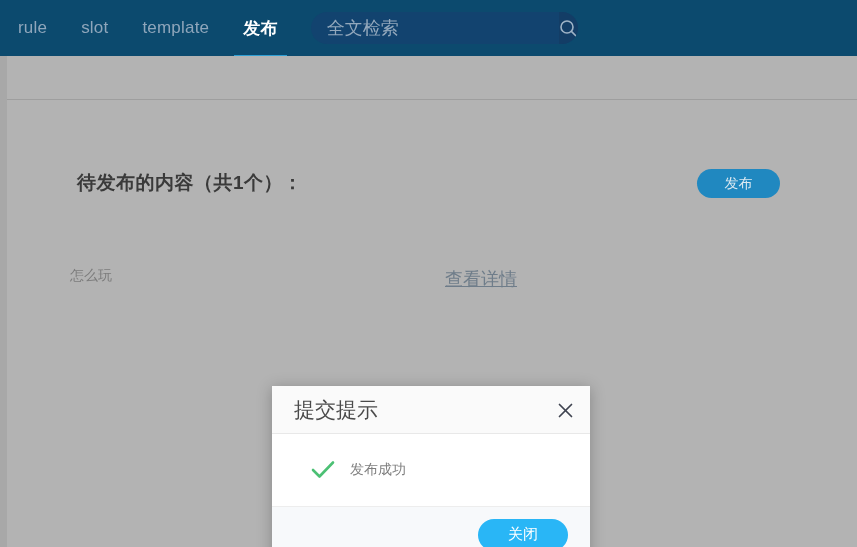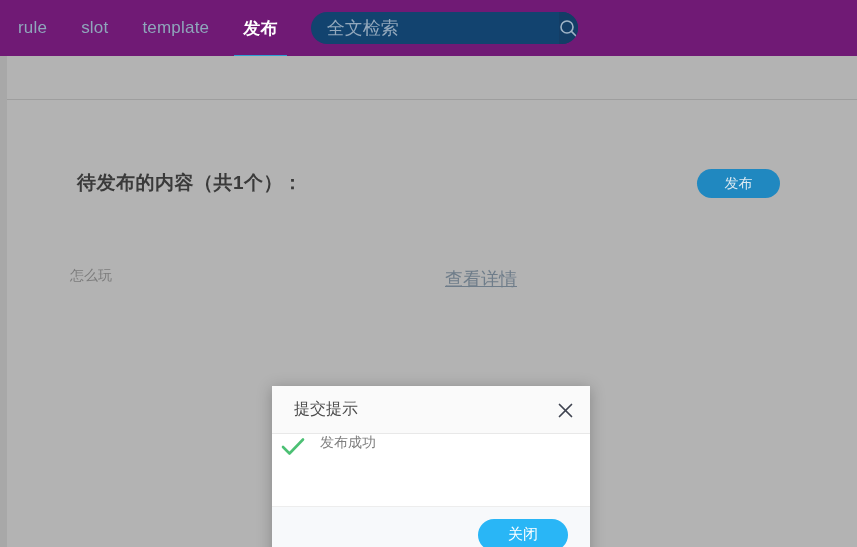--- a/index.html
+++ b/index.html
@@ -14,21 +14,21 @@
     background: #b3b3b3;
     position: relative;
   }
 
   
   .navbar {
     position: absolute;
     left: 0; top: 0;
     width: 857px;
     height: 56px;
-    background: #701a75;
+    background: #0c4a6e;
     display: flex;
     align-items: center;
     box-sizing: border-box;
   }
   .nav-tabs {
     display: flex;
     align-items: center;
     height: 56px;
   }
   .nav-tab {
@@ -188,41 +188,41 @@
     position: relative;
     height: 48px;
     background: #fafafa;
     border-bottom: 1px solid #e8e8e8;
     display: flex;
     align-items: center;
     box-sizing: border-box;
   }
   .modal-title {
     padding-left: 22px;
-    font-size: 16px;
+    font-size: 21px;
     color: #4a4a4a;
   }
   .modal-close {
     position: absolute;
     right: 13px;
     top: 12px;
     width: 24px;
     height: 24px;
     display: flex;
     align-items: center;
     justify-content: center;
     cursor: pointer;
   }
   .modal-close svg { display: block; }
   .modal-body {
     height: 72px;
     background: #ffffff;
     display: flex;
-    align-items: flex-start;
-    padding-left: 8px;
+    align-items: center;
+    padding-left: 38px;
     box-sizing: border-box;
   }
   .check-icon {
     width: 26px;
     height: 26px;
     margin-right: 14px;
     flex: none;
   }
   .check-icon svg { display: block; }
   .modal-msg {

